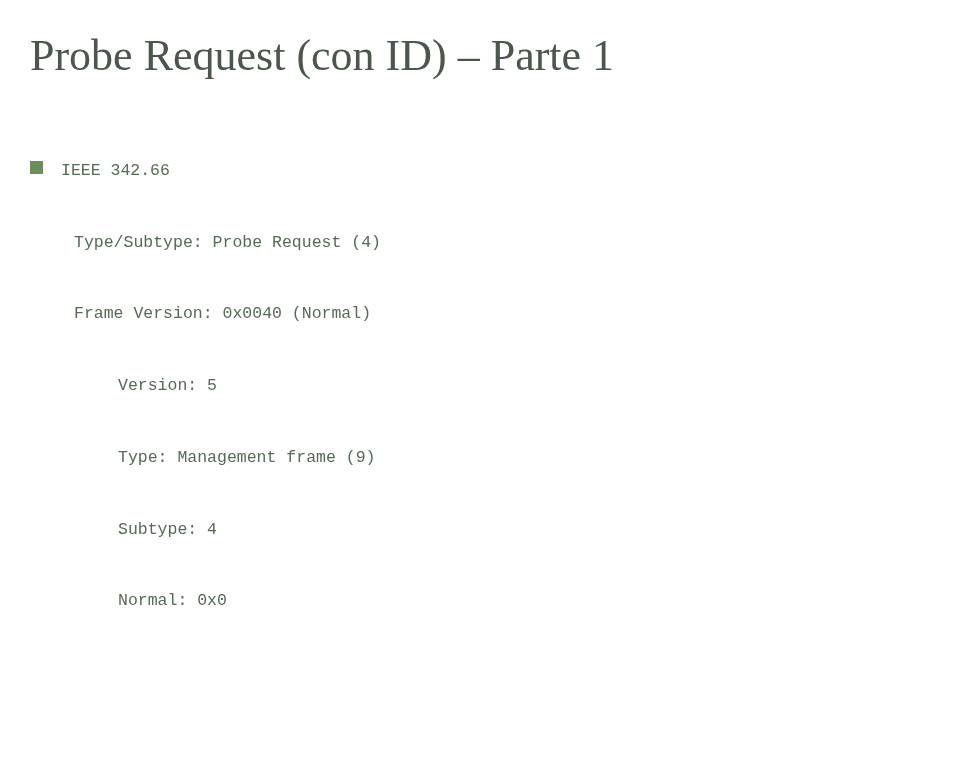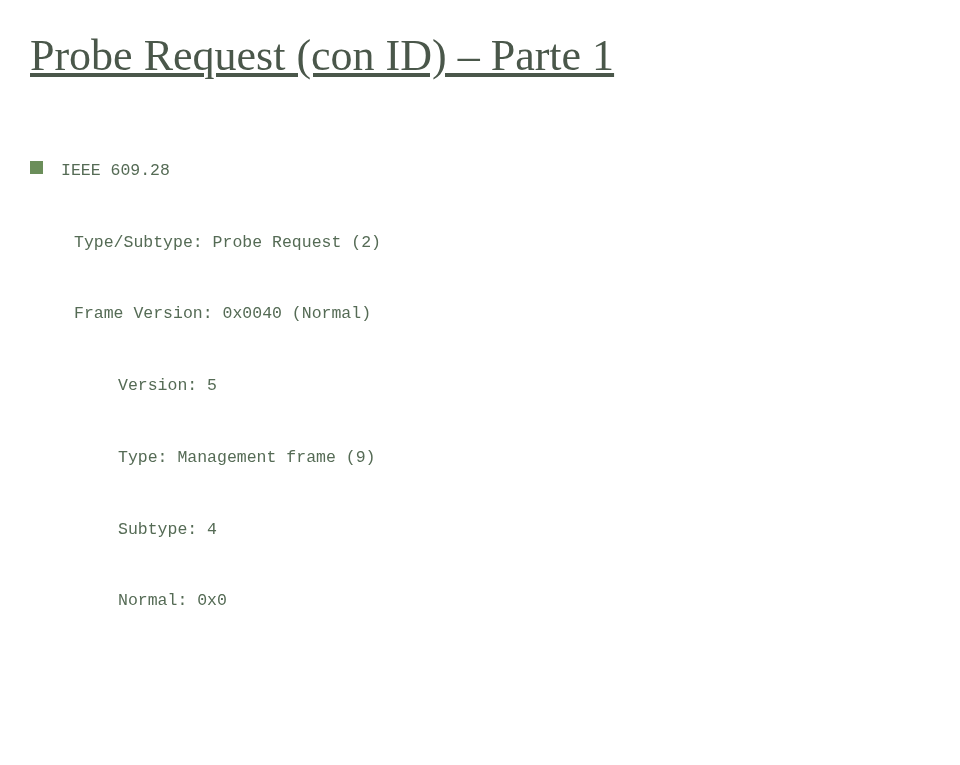--- a/index.html
+++ b/index.html
@@ -13,21 +13,20 @@
   }
   .page {
     padding: 30px 50px 30px 50px;
     box-sizing: border-box;
   }
   .title {
     font-size: 44px;
     color: #4a574a;
     font-weight: normal;
     margin: 0 0 30px -20px;
-    text-decoration: underline;
   }
   .sq {
     display: inline-block;
     width: 13px;
     height: 13px;
     background: #6b8e5a;
     margin-right: 18px;
     vertical-align: middle;
     position: relative;
     top: -3px;
@@ -49,22 +48,22 @@
   .ind3 { padding-left: 132px; }
 </style>
 </head>
 <body>
 
 <div class="page">
   <h1 class="title">Probe Request (con ID) – Parte 1</h1>
 
   <div class="body">
     <div class="mono">
-      <span class="line"><span class="sq"></span><span>IEEE 609.28</span></span>
-      <span class="line ind1">Type/Subtype: Probe Request (2)</span>
+      <span class="line"><span class="sq"></span><span>IEEE 342.66</span></span>
+      <span class="line ind1">Type/Subtype: Probe Request (4)</span>
       <span class="line ind1">Frame Version: 0x0040 (Normal)</span>
       <span class="line ind2">Version: 5</span>
       <span class="line ind2">Type: Management frame (9)</span>
       <span class="line ind2">Subtype: 4</span>
       <span class="line ind2">Normal: 0x0</span>
       
       
       
       
       

